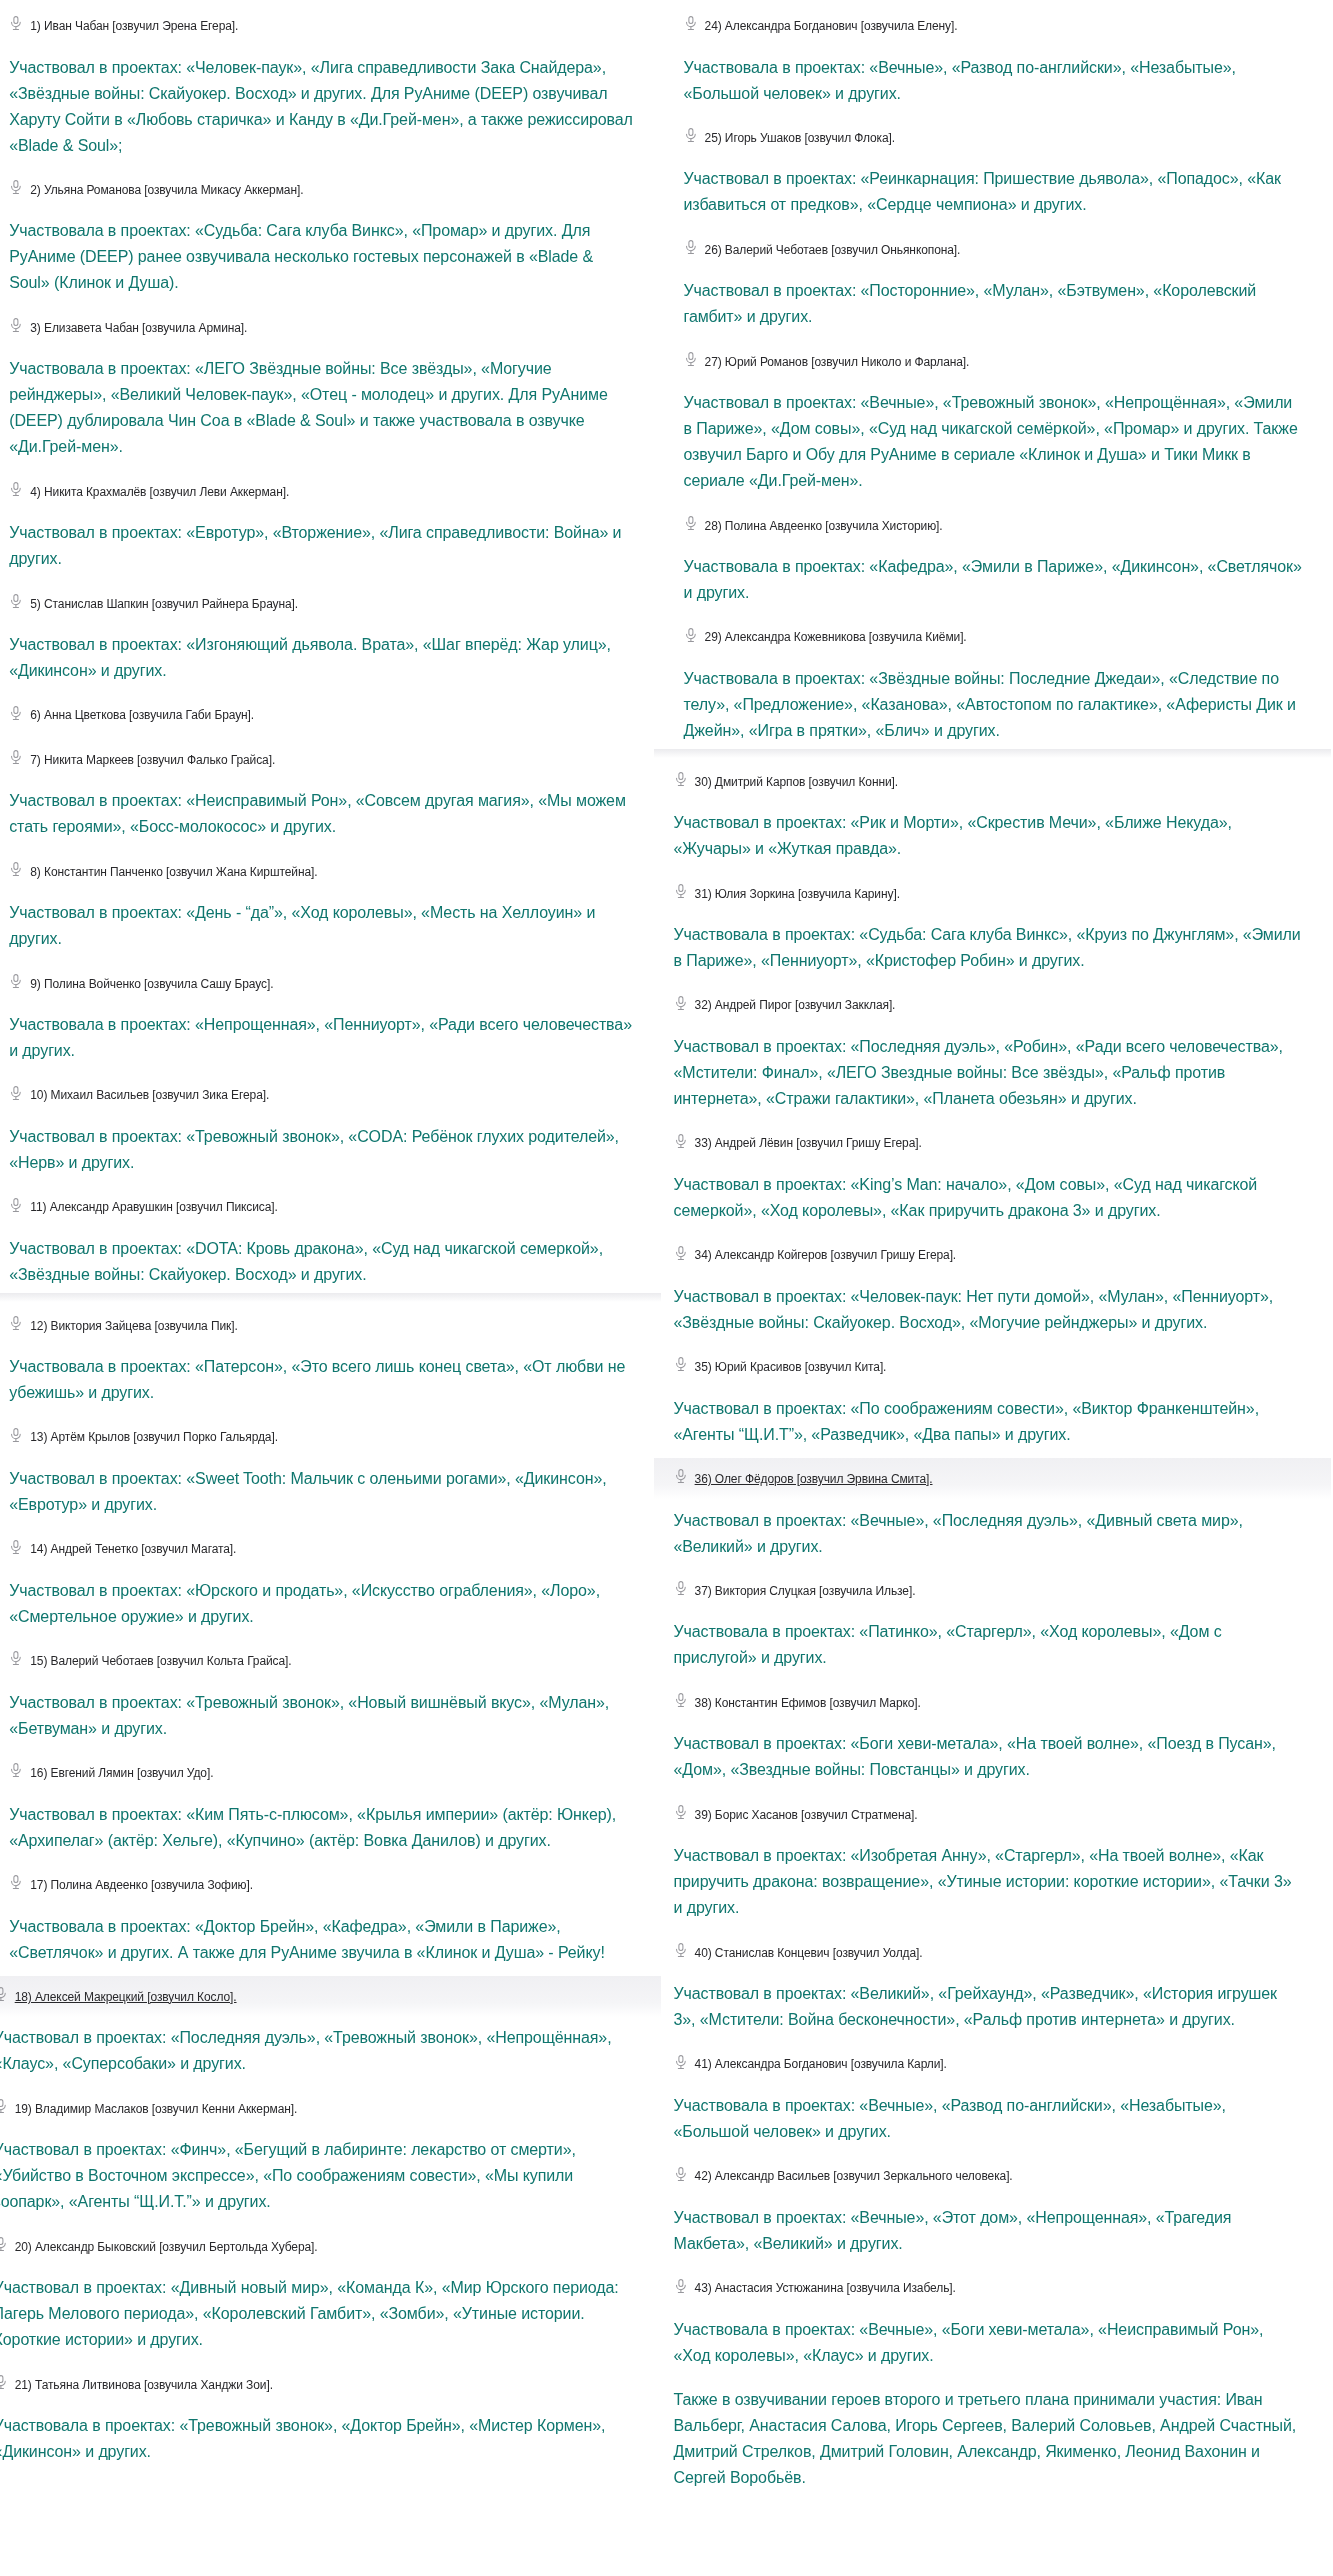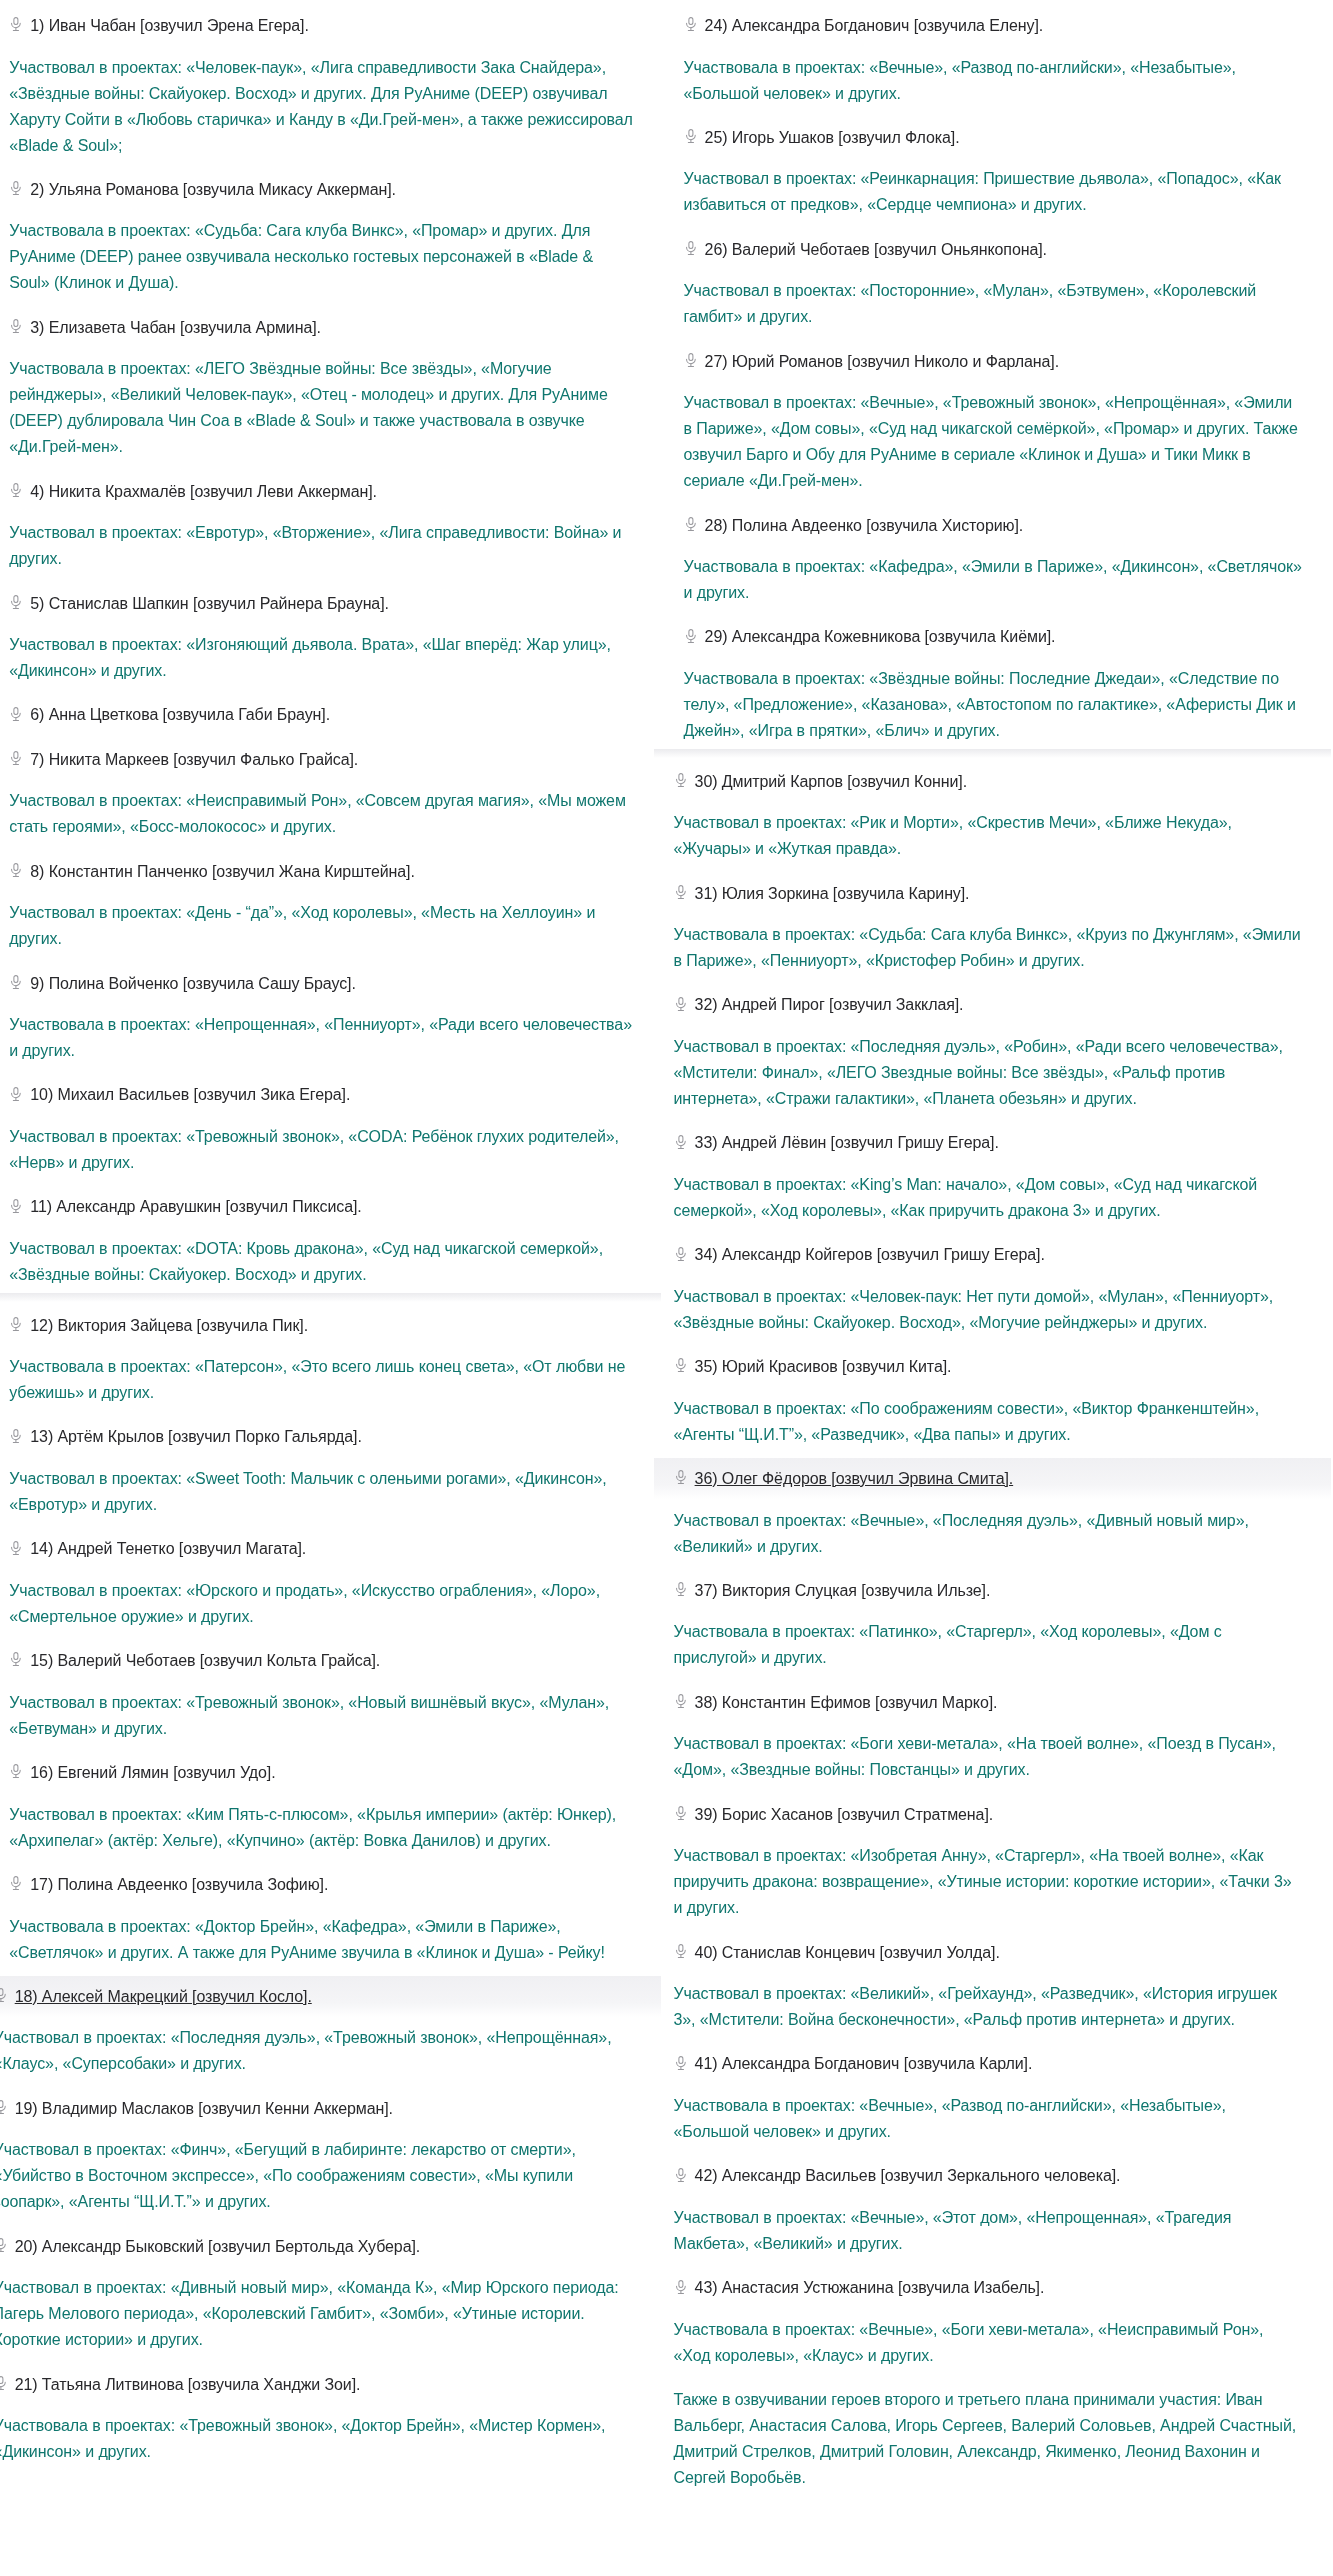--- a/index.html
+++ b/index.html
@@ -17,21 +17,21 @@
     padding-top: 13px;
     box-sizing: border-box;
   }
   .col { box-sizing: border-box; }
   .col-left  { width: 667px; padding: 0 34px 0 9.2px; }
   .col-right { width: 667px; padding: 0 31px 0 16.5px; }
 
   .entry { margin: 0 0 18.3px 0; }
   .entry h3 {
     margin: 0 0 15.6px 0;
-    font-size: 16px;
+    font-size: 12px;
     font-weight: 400;
     color: #28282b;
     white-space: nowrap;
   }
   .entry p, .footer-note {
     margin: 0;
     color: #0f766e;
   }
 
   .mic {
@@ -401,21 +401,21 @@
     <p>Участвовал в проектах: «По соображениям совести», «Виктор Франкенштейн», «Агенты “Щ.И.Т”», «Разведчик», «Два папы» и других.</p>
   </section>
         <section class="entry highlight shift">
 
     <h3><span class="mic"><svg width="13.8" height="16.5" viewBox="0 0 24 26" fill="none" xmlns="http://www.w3.org/2000/svg">
                 <rect x="8.5" y="1.5" width="7" height="12" rx="3.5" stroke="#97979c" stroke-width="1.8"></rect>
                 <path d="M4.5 11.5a7.5 7.5 0 0 0 15 0" stroke="#97979c" stroke-width="1.8" stroke-linecap="round"></path>
                 <line x1="12" y1="19" x2="12" y2="23.5" stroke="#97979c" stroke-width="1.8" stroke-linecap="round"></line>
                 <line x1="7.5" y1="24" x2="16.5" y2="24" stroke="#97979c" stroke-width="1.8" stroke-linecap="round"></line>
               </svg></span><span>36) Олег Фёдоров [озвучил Эрвина Смита].</span></h3>
-    <p>Участвовал в проектах: «Вечные», «Последняя дуэль», «Дивный новый мир», «Великий» и других.</p>
+    <p>Участвовал в проектах: «Вечные», «Последняя дуэль», «Дивный света мир», «Великий» и других.</p>
   </section>
         <section class="entry shift">
 
     <h3><span class="mic"><svg width="13.8" height="16.5" viewBox="0 0 24 26" fill="none" xmlns="http://www.w3.org/2000/svg">
                 <rect x="8.5" y="1.5" width="7" height="12" rx="3.5" stroke="#97979c" stroke-width="1.8"></rect>
                 <path d="M4.5 11.5a7.5 7.5 0 0 0 15 0" stroke="#97979c" stroke-width="1.8" stroke-linecap="round"></path>
                 <line x1="12" y1="19" x2="12" y2="23.5" stroke="#97979c" stroke-width="1.8" stroke-linecap="round"></line>
                 <line x1="7.5" y1="24" x2="16.5" y2="24" stroke="#97979c" stroke-width="1.8" stroke-linecap="round"></line>
               </svg></span><span>37) Виктория Слуцкая [озвучила Ильзе].</span></h3>
     <p>Участвовала в проектах: «Патинко», «Старгерл», «Ход королевы», «Дом с прислугой» и других.</p>

